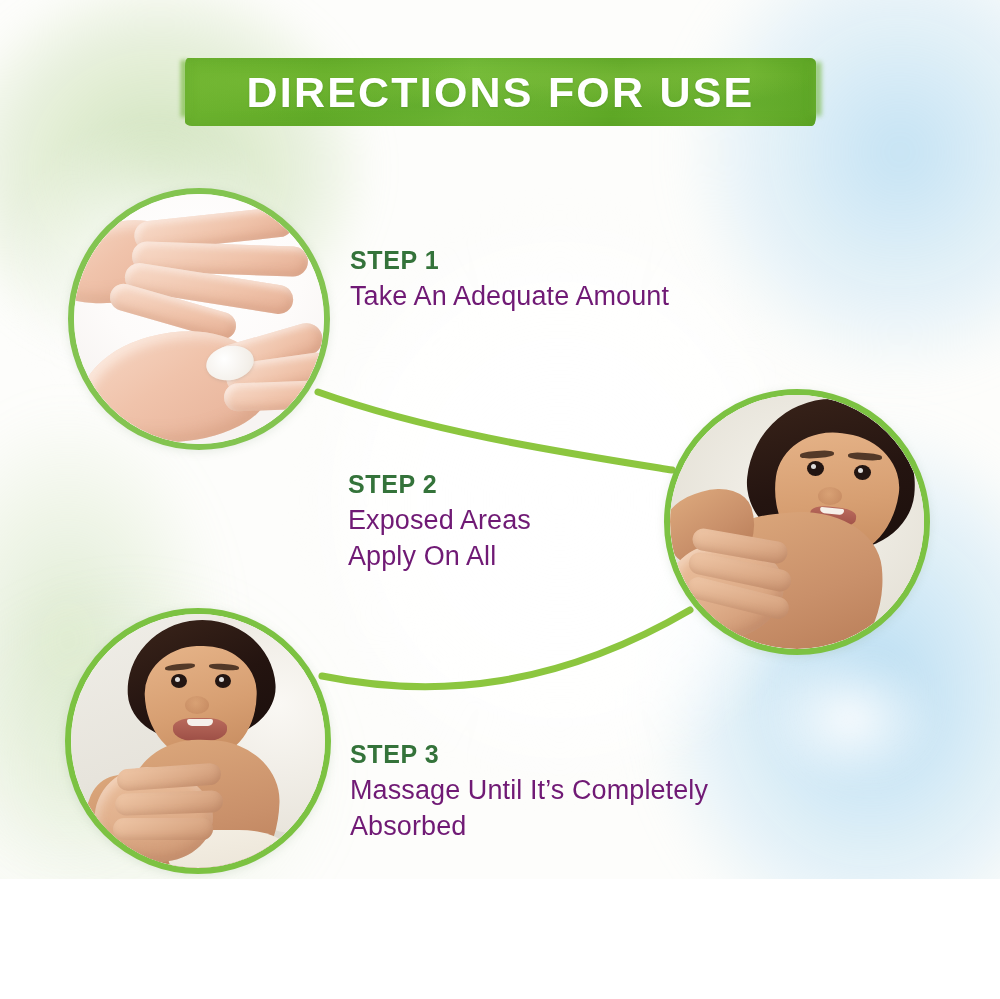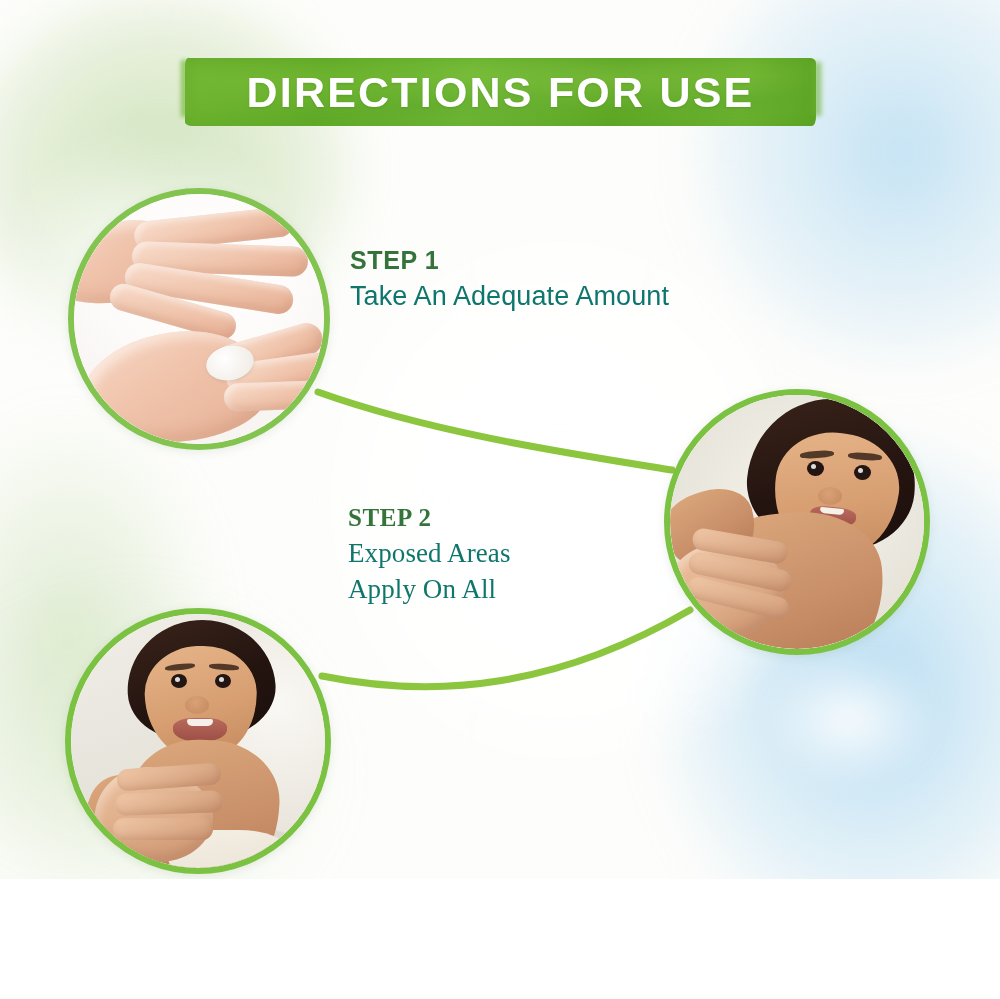--- a/index.html
+++ b/index.html
@@ -149,25 +149,25 @@
   .diaper{position:absolute;border-radius:40% 40% 45% 45%/30% 30% 70% 70%;
     background:linear-gradient(170deg,#f4efe4,#e8e0d2);}
 
   
   .step{position:absolute;}
   .step-title{
     font-size:25px;font-weight:700;color:#34733a;
     letter-spacing:.6px;margin:0 0 6px 0;line-height:1;
   }
   .step-body{
-    font-size:27px;color:#0f766e;line-height:1.32;margin:0;font-weight:400;
+    font-size:27px;color:#701a75;line-height:1.32;margin:0;font-weight:400;
     letter-spacing:.1px;
   }
   #step-1{left:350px;top:248px;}
-  #step-2{left:348px;top:505px;font-family:Liberation Serif, serif;}
+  #step-2{left:348px;top:472px;}
   #step-3{left:350px;top:742px;}
 </style>
 </head>
 <body>
 
 <div id="stage">
 
   <div class="wash wash-tl"></div>
   <div class="wash wash-tl2"></div>
   <div class="wash wash-left"></div>
@@ -262,15 +262,20 @@
     <div class="step-title">STEP 1</div>
     <div class="step-body">Take An Adequate Amount</div>
   </div>
 
   <div class="step" id="step-2">
     <div class="step-title">STEP 2</div>
     <div class="step-body">Exposed Areas</div>
     <div class="step-body">Apply On All</div>
   </div>
 
+  <div class="step" id="step-3">
+    <div class="step-title">STEP 3</div>
+    <div class="step-body">Massage Until It’s Completely</div>
+    <div class="step-body">Absorbed</div>
+  </div>
 
 
 </div>
 
 </body></html>

